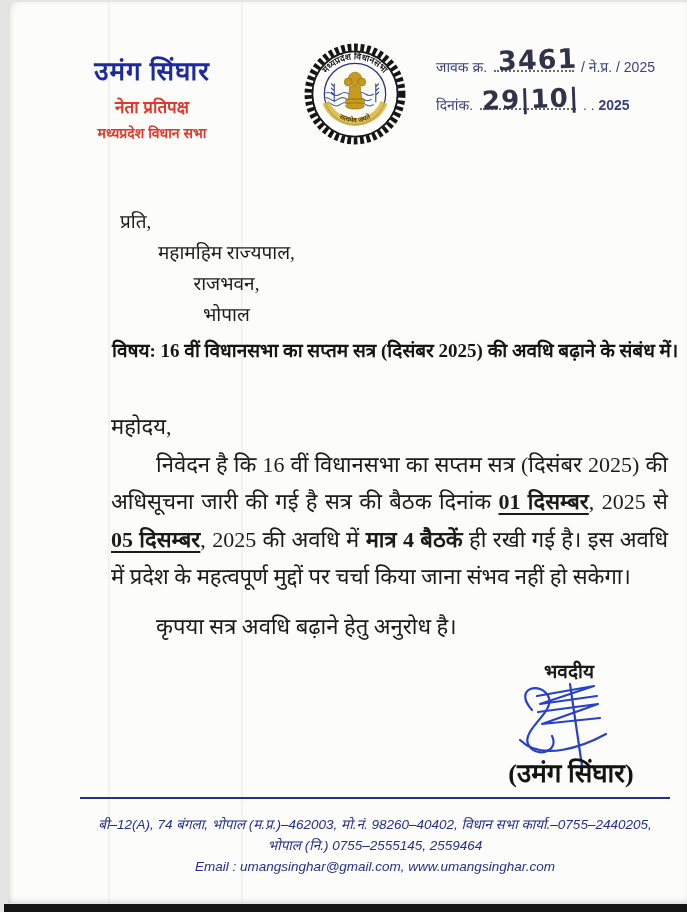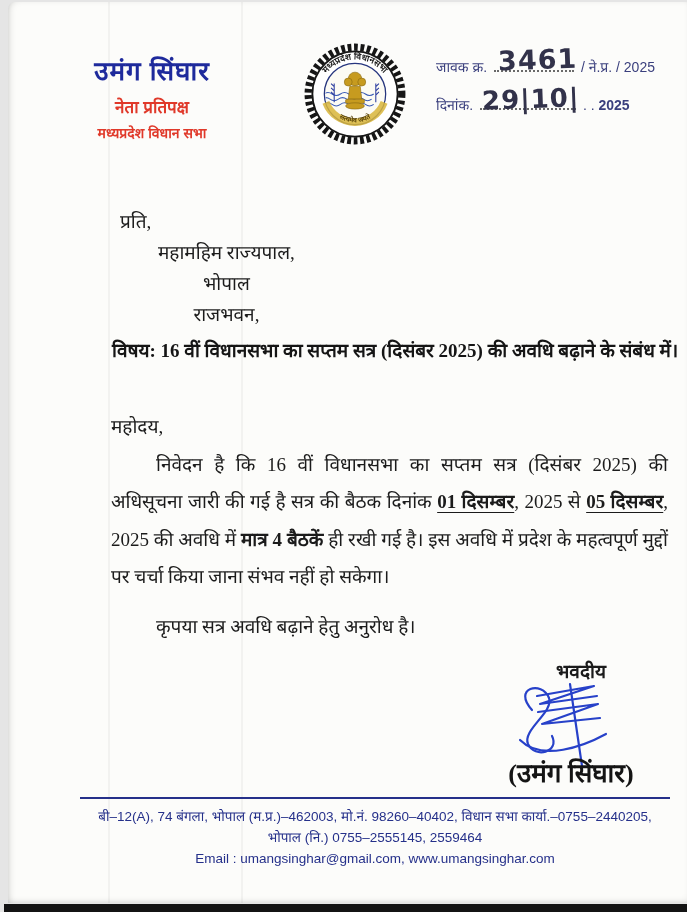--- a/index.html
+++ b/index.html
@@ -52,41 +52,42 @@
   
   .recipient{position:absolute; left:112px; top:204px; font-size:19px; color:#1b1b1b; line-height:31px; font-weight:400;}
   .recipient .inner{padding-left:38px;text-align:center;}
   .subject{
     position:absolute; left:104px; top:330px; width:562px;
     font-size:19px; font-weight:bold; color:#151515; line-height:37px;
     padding-left:46px; text-indent:-46px;
   }
   .body-block{
     position:absolute; left:103px; top:406px; width:557px;
-    font-size:19px; color:#1b1b1b; line-height:37.5px;
+    font-size:22px; color:#1b1b1b; line-height:37.5px;
   }
   .para{ text-align:justify; text-indent:45px; margin:0;}
   .para2{ margin-top:12px; text-indent:45px;}
   .b{font-weight:bold;}
   .u{text-decoration:underline; text-underline-offset:4px;}
   .closing{
-    position:absolute; left:508px; top:656px; width:130px; text-align:center;
+    position:absolute; left:536px; top:656px; width:130px; 
     font-size:19px; font-weight:600; color:#1b1b1b;
   }
   .sig{position:absolute; left:494px; top:676px; width:118px; height:92px;}
   .sig-name{
     position:absolute; left:486px; top:752px; width:154px; text-align:center;
     font-size:26px; font-weight:bold; color:#141414;
   }
   
   .footer{
     position:absolute; left:72px; top:795px; width:590px;
-    border-top:2px solid #25308a; padding-top:7px;
+    border-top:2px solid #25308a; padding-top:15px;
     text-align:center; color:#25308a; font-size:13.5px; line-height:21px;
     font-family:"Liberation Sans","DejaVu Sans",sans-serif;
+    font-style:italic;
   }
 </style>
 </head>
 <body>
 
 <div class="stage">
   <div class="black-band"></div>
 
   <div class="paper">
     <div class="crease" style="left:100px"></div>
@@ -151,22 +152,22 @@
           <span class="hand" style="left:2px; bottom:-6px; font-size:26px;">29|10|</span>
         </span>
         <span>. .</span>
         <span class="ref-year">2025</span>
       </div>
     </div>
 
     <div class="recipient">
       <div>प्रति,</div>
       <div class="inner">महामहिम राज्यपाल,</div>
+      <div class="inner">राजभवन,</div>
       <div class="inner">भोपाल</div>
-      <div class="inner">राजभवन,</div>
     </div>
 
     <div class="subject">विषय: 16 वीं विधानसभा का सप्तम सत्र (दिसंबर 2025) की अवधि बढ़ाने के संबंध में।</div>
 
     <div class="body-block">
       <div>महोदय,</div>
       <p class="para"><span>निवेदन है कि 16 वीं विधानसभा का सप्तम सत्र (दिसंबर 2025) की अधिसूचना जारी की गई है सत्र की बैठक दिनांक </span><span class="b u">01 दिसम्बर</span><span>, 2025 से </span><span class="b u">05 दिसम्बर</span><span>, 2025 की अवधि में </span><span class="b">मात्र 4 बैठकें</span><span> ही रखी गई है। इस अवधि में प्रदेश के महत्वपूर्ण मुद्दों पर चर्चा किया जाना संभव नहीं हो सकेगा।</span></p>
       <p class="para para2">कृपया सत्र अवधि बढ़ाने हेतु अनुरोध है।</p>
     </div>
 

